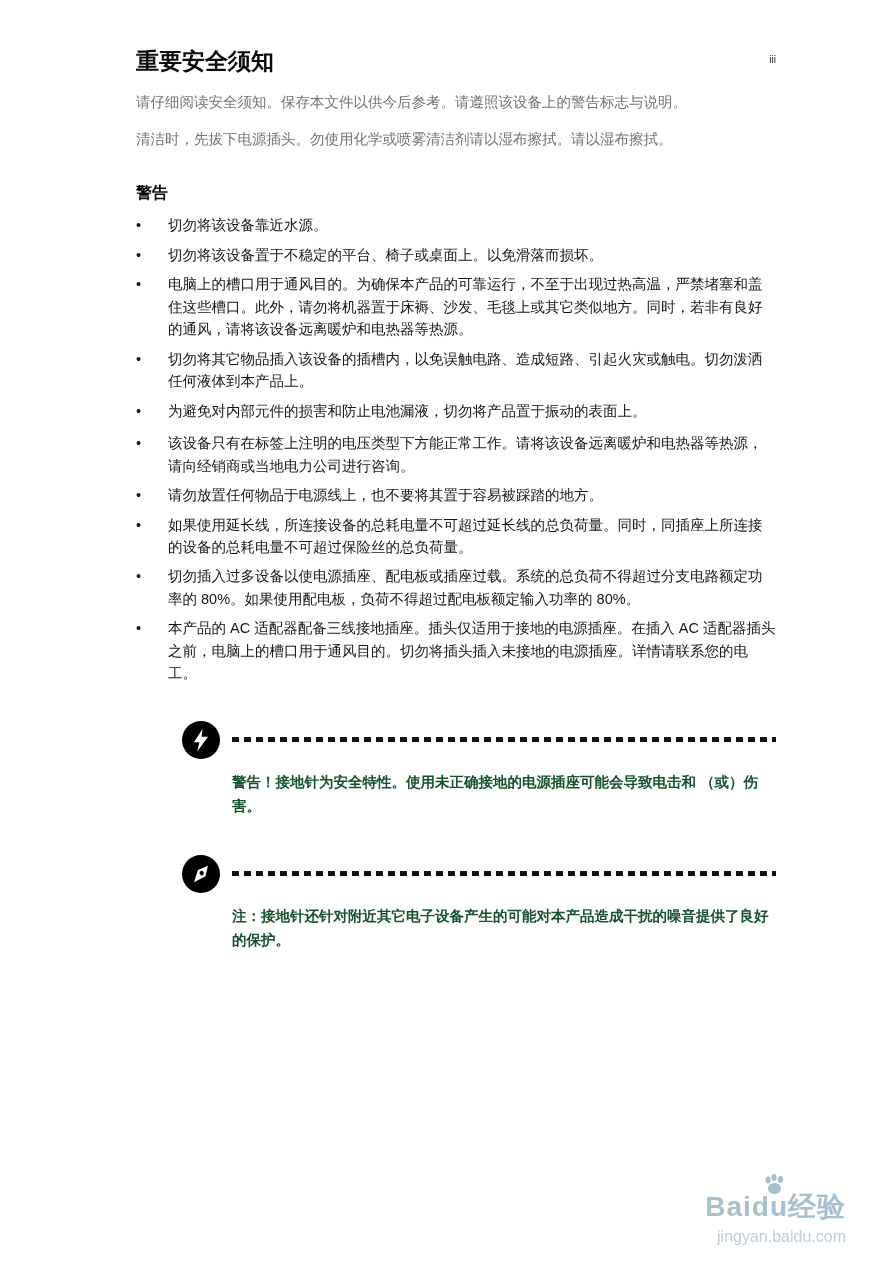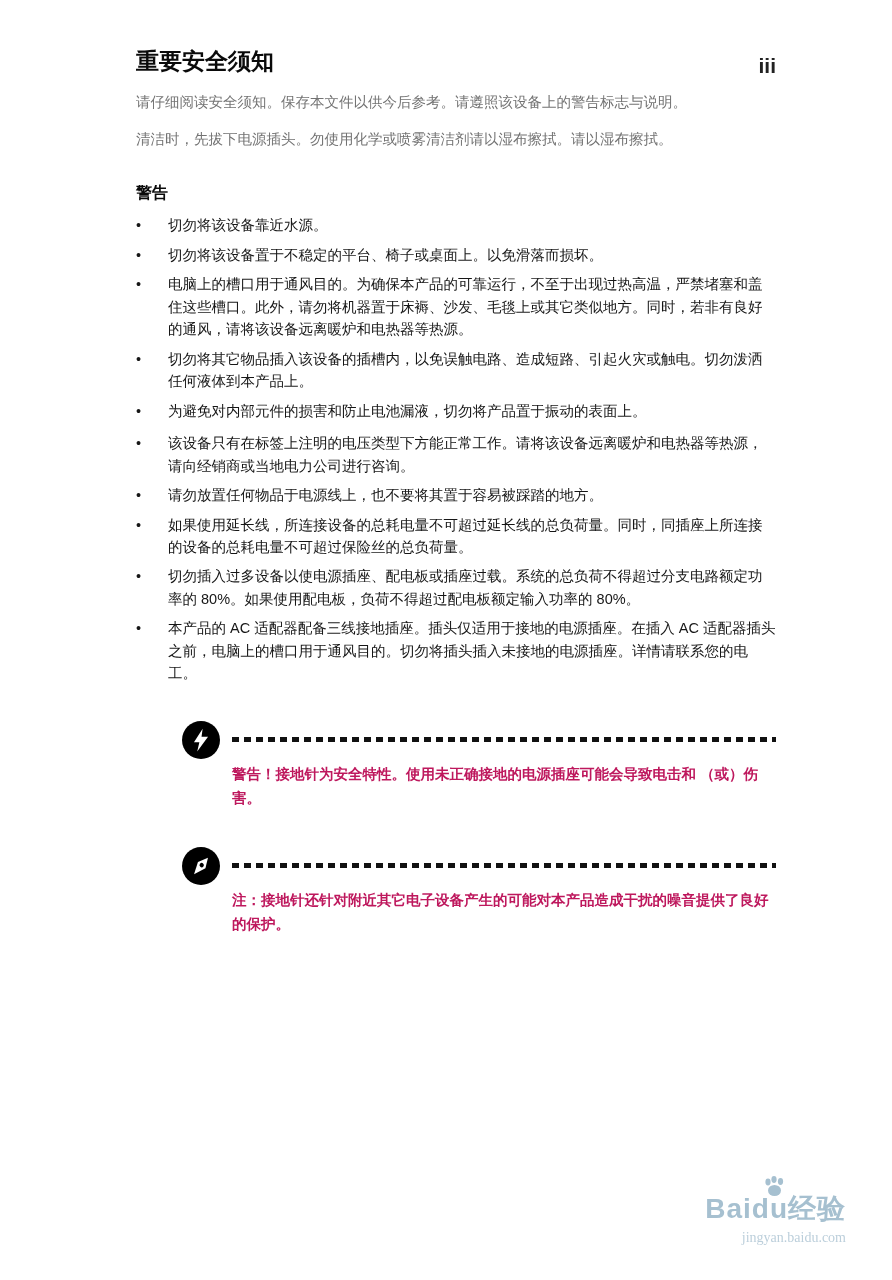--- a/index.html
+++ b/index.html
@@ -8,21 +8,21 @@
     width:892px; height:1280px;
     margin:0 auto;
     background:#ffffff;
     color:#111111;
     font-family:"Liberation Sans","DejaVu Sans",sans-serif;
     box-sizing:border-box;
     overflow:hidden;
   }
   .page-number {
     position:absolute; top:54px; right:116px;
-    font-size:21px; color:#222;font-weight:bold;
+    font-size:10px; color:#222;
   }
   .content {
     position:absolute; left:136px; right:116px; top:0;
   }
   .doc-title {
     margin:104px 0 0 0;
     font-size:31px; font-weight:bold; letter-spacing:1px;
     color:#0a0a0a;
   }
   .h2 {
@@ -53,39 +53,39 @@
     flex:0 0 38px; width:38px; height:38px;
     background:#000; border-radius:50%;
     display:flex; align-items:center; justify-content:center;
   }
   .icon-circle svg { display:block; }
   .dash-line {
     flex:1; height:5px; margin-left:12px;
     background:repeating-linear-gradient(90deg,#111 0 7px,transparent 7px 12px);
   }
   .callout-text {
-    margin:4px 0 0 50px;
-    font-size:14.5px; font-weight:bold; line-height:1.65; color:#be185d;
+    margin:12px 0 0 50px;
+    font-size:14.5px; font-weight:bold; line-height:1.65; color:#14532d;
   }
 
   .watermark {
     position:absolute; right:46px; bottom:34px;
     text-align:left;
   }
   .wm-brand {
     font-size:28px; font-weight:bold;
     color:#a6c0d0; letter-spacing:1px;
     position:relative; display:inline-block;
   }
   .wm-paw {
     position:absolute; top:-16px; right:58px;
   }
   .wm-url {
     margin-top:2px;
-    font-size:14px; color:#bccfdb; text-align:right;font-family:Liberation Serif, serif;
+    font-size:16px; color:#bccfdb; text-align:right;
   }
 </style>
 </head>
 <body>
 
 <div class="page">
 
   <div class="page-number">iii</div>
 
   <div class="content">

